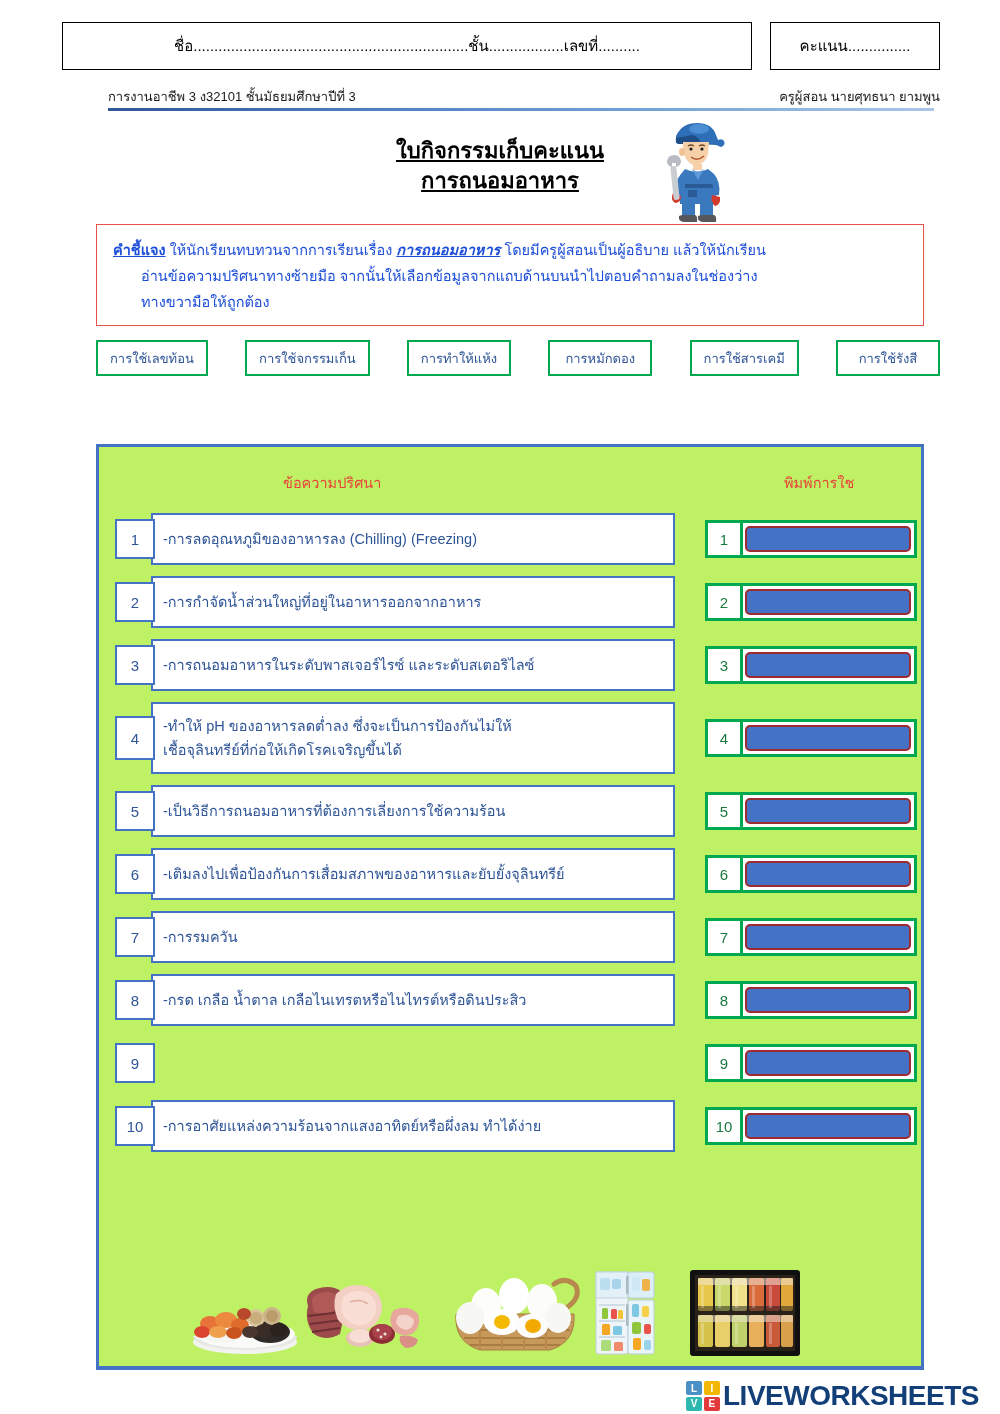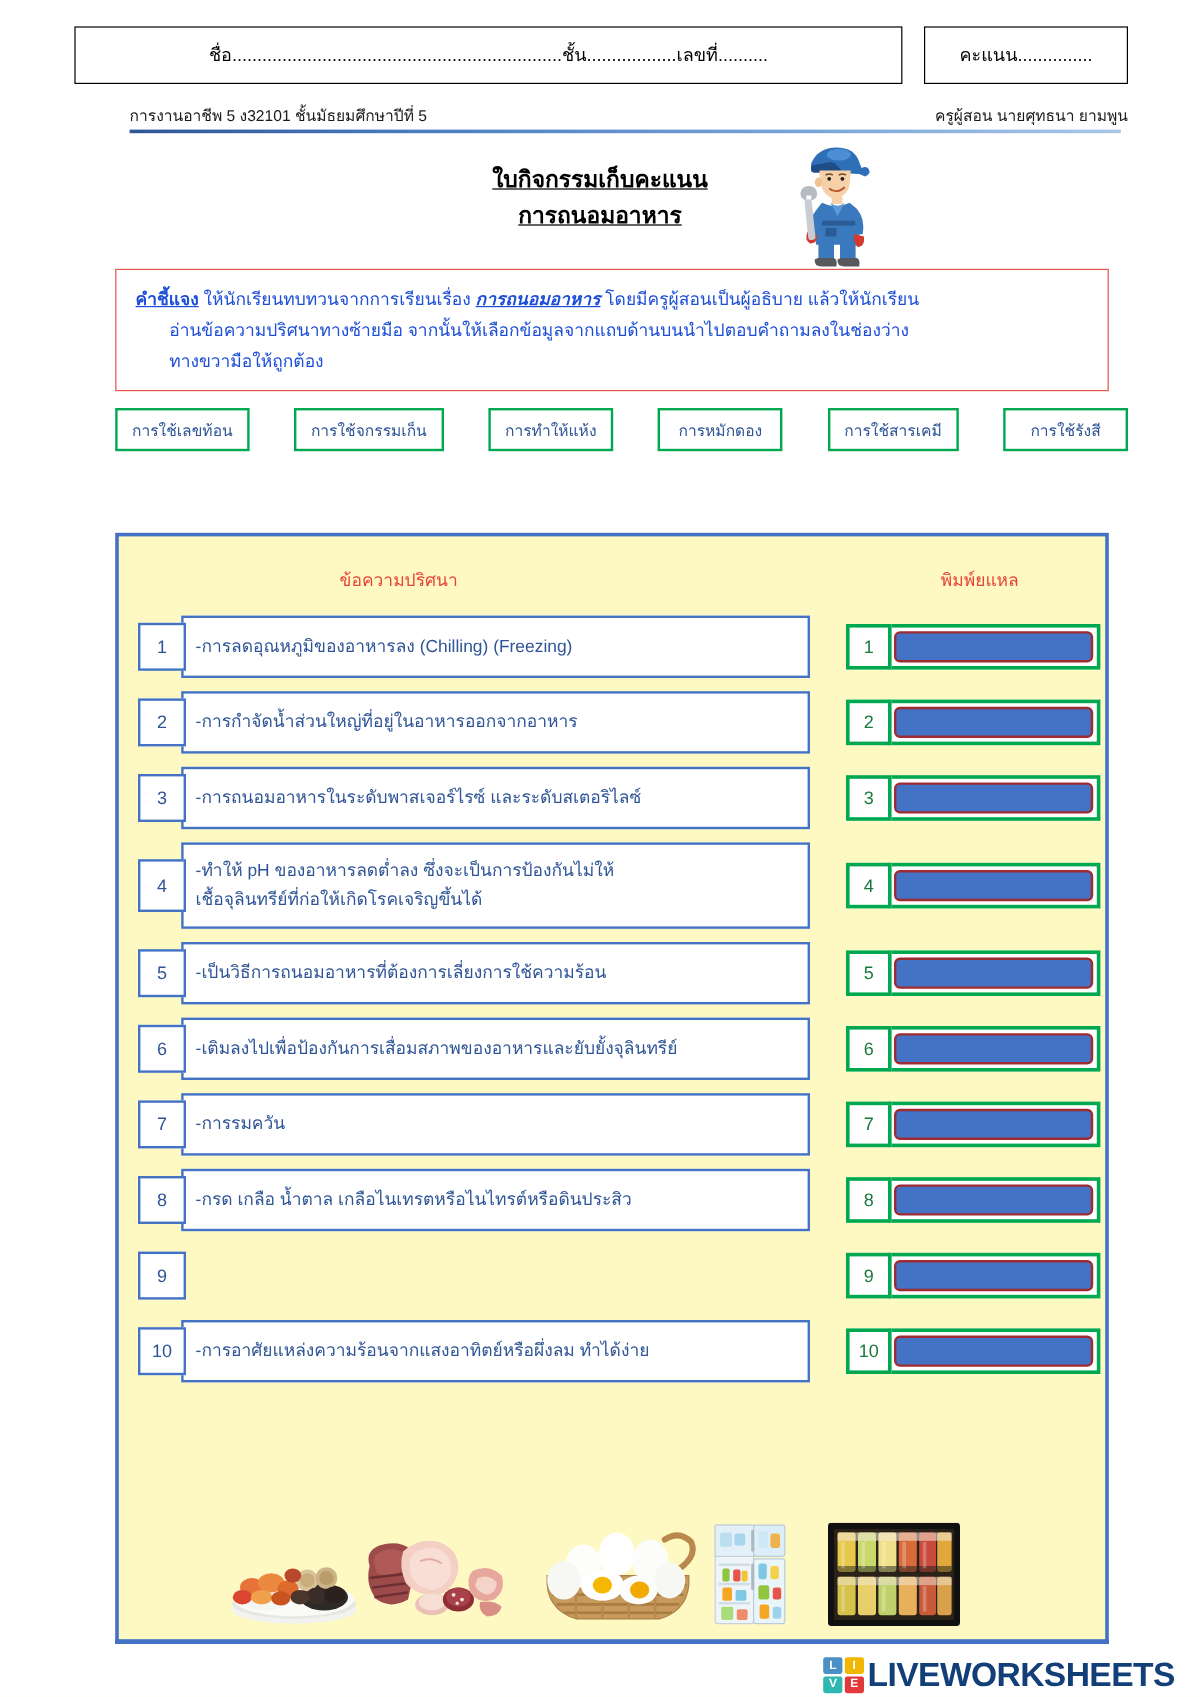--- a/index.html
+++ b/index.html
@@ -63,21 +63,21 @@
   }
 
   
   .title-block {
     position: absolute;
     left: 0; top: 136px;
     width: 1000px;
     text-align: center;
   }
   .title-main, .title-sub {
-    font-size: 19px;
+    font-size: 22px;
     font-weight: bold;
     color: #000;
     text-decoration: underline;
     line-height: 30px;
     display: block;
   }
 
   
   .mechanic {
     position: absolute;
@@ -134,21 +134,21 @@
     color: #2f5597;
     white-space: nowrap;
   }
 
   
   .panel {
     position: absolute;
     left: 96px; top: 444px;
     width: 828px; height: 926px;
     border: 3px solid #4472c4;
-    background: #fef9c3;
+    background: #bef264;
   }
   .panel-heads {
     position: absolute;
     left: 0; top: 24px;
     width: 828px; height: 24px;
   }
   .head-left, .head-right {
     position: absolute;
     font-size: 14.5px;
     color: #e8433a;
@@ -281,21 +281,21 @@
 <div class="hdr-row">
   <div class="name-box">
     <span>ชื่อ..................................................................ชั้น..................เลขที่..........</span>
   </div>
   <div class="score-box">
     <span>คะแนน...............</span>
   </div>
 </div>
 
 <div class="course-line">
-  <span>การงานอาชีพ 5 ง32101 ชั้นมัธยมศึกษาปีที่ 5</span>
+  <span>การงานอาชีพ 3 ง32101 ชั้นมัธยมศึกษาปีที่ 3</span>
   <span>ครูผู้สอน นายศุทธนา  ยามพูน</span>
 </div>
 <div class="course-rule"></div>
 
 <div class="title-block">
   <span class="title-main">ใบกิจกรรมเก็บคะแนน</span>
   <span class="title-sub">การถนอมอาหาร</span>
 </div>
 
 <div class="mechanic">
@@ -360,21 +360,21 @@
       <span>การใช้สารเคมี</span>
     </div>
   <div class="chip">
       <span>การใช้รังสี</span>
     </div>
 </div>
 
 <div class="panel">
   <div class="panel-heads">
     <div class="head-left">ข้อความปริศนา</div>
-    <div class="head-right">พิมพ์ยแหล</div>
+    <div class="head-right">พิมพ์การใช</div>
   </div>
   <div class="rows" id="rows-host">
       <div class="row" style="height: 52px;">
         <div class="q-num" style="height: 40px; top: 6px;">
           <span>1</span>
         </div>
         <div class="q-text" style="height: 52px; top: 0px;">
           <span>-การลดอุณหภูมิของอาหารลง (Chilling) (Freezing)</span>
         </div>
         <div class="a-num" style="height: 38px; top: 7px;">

